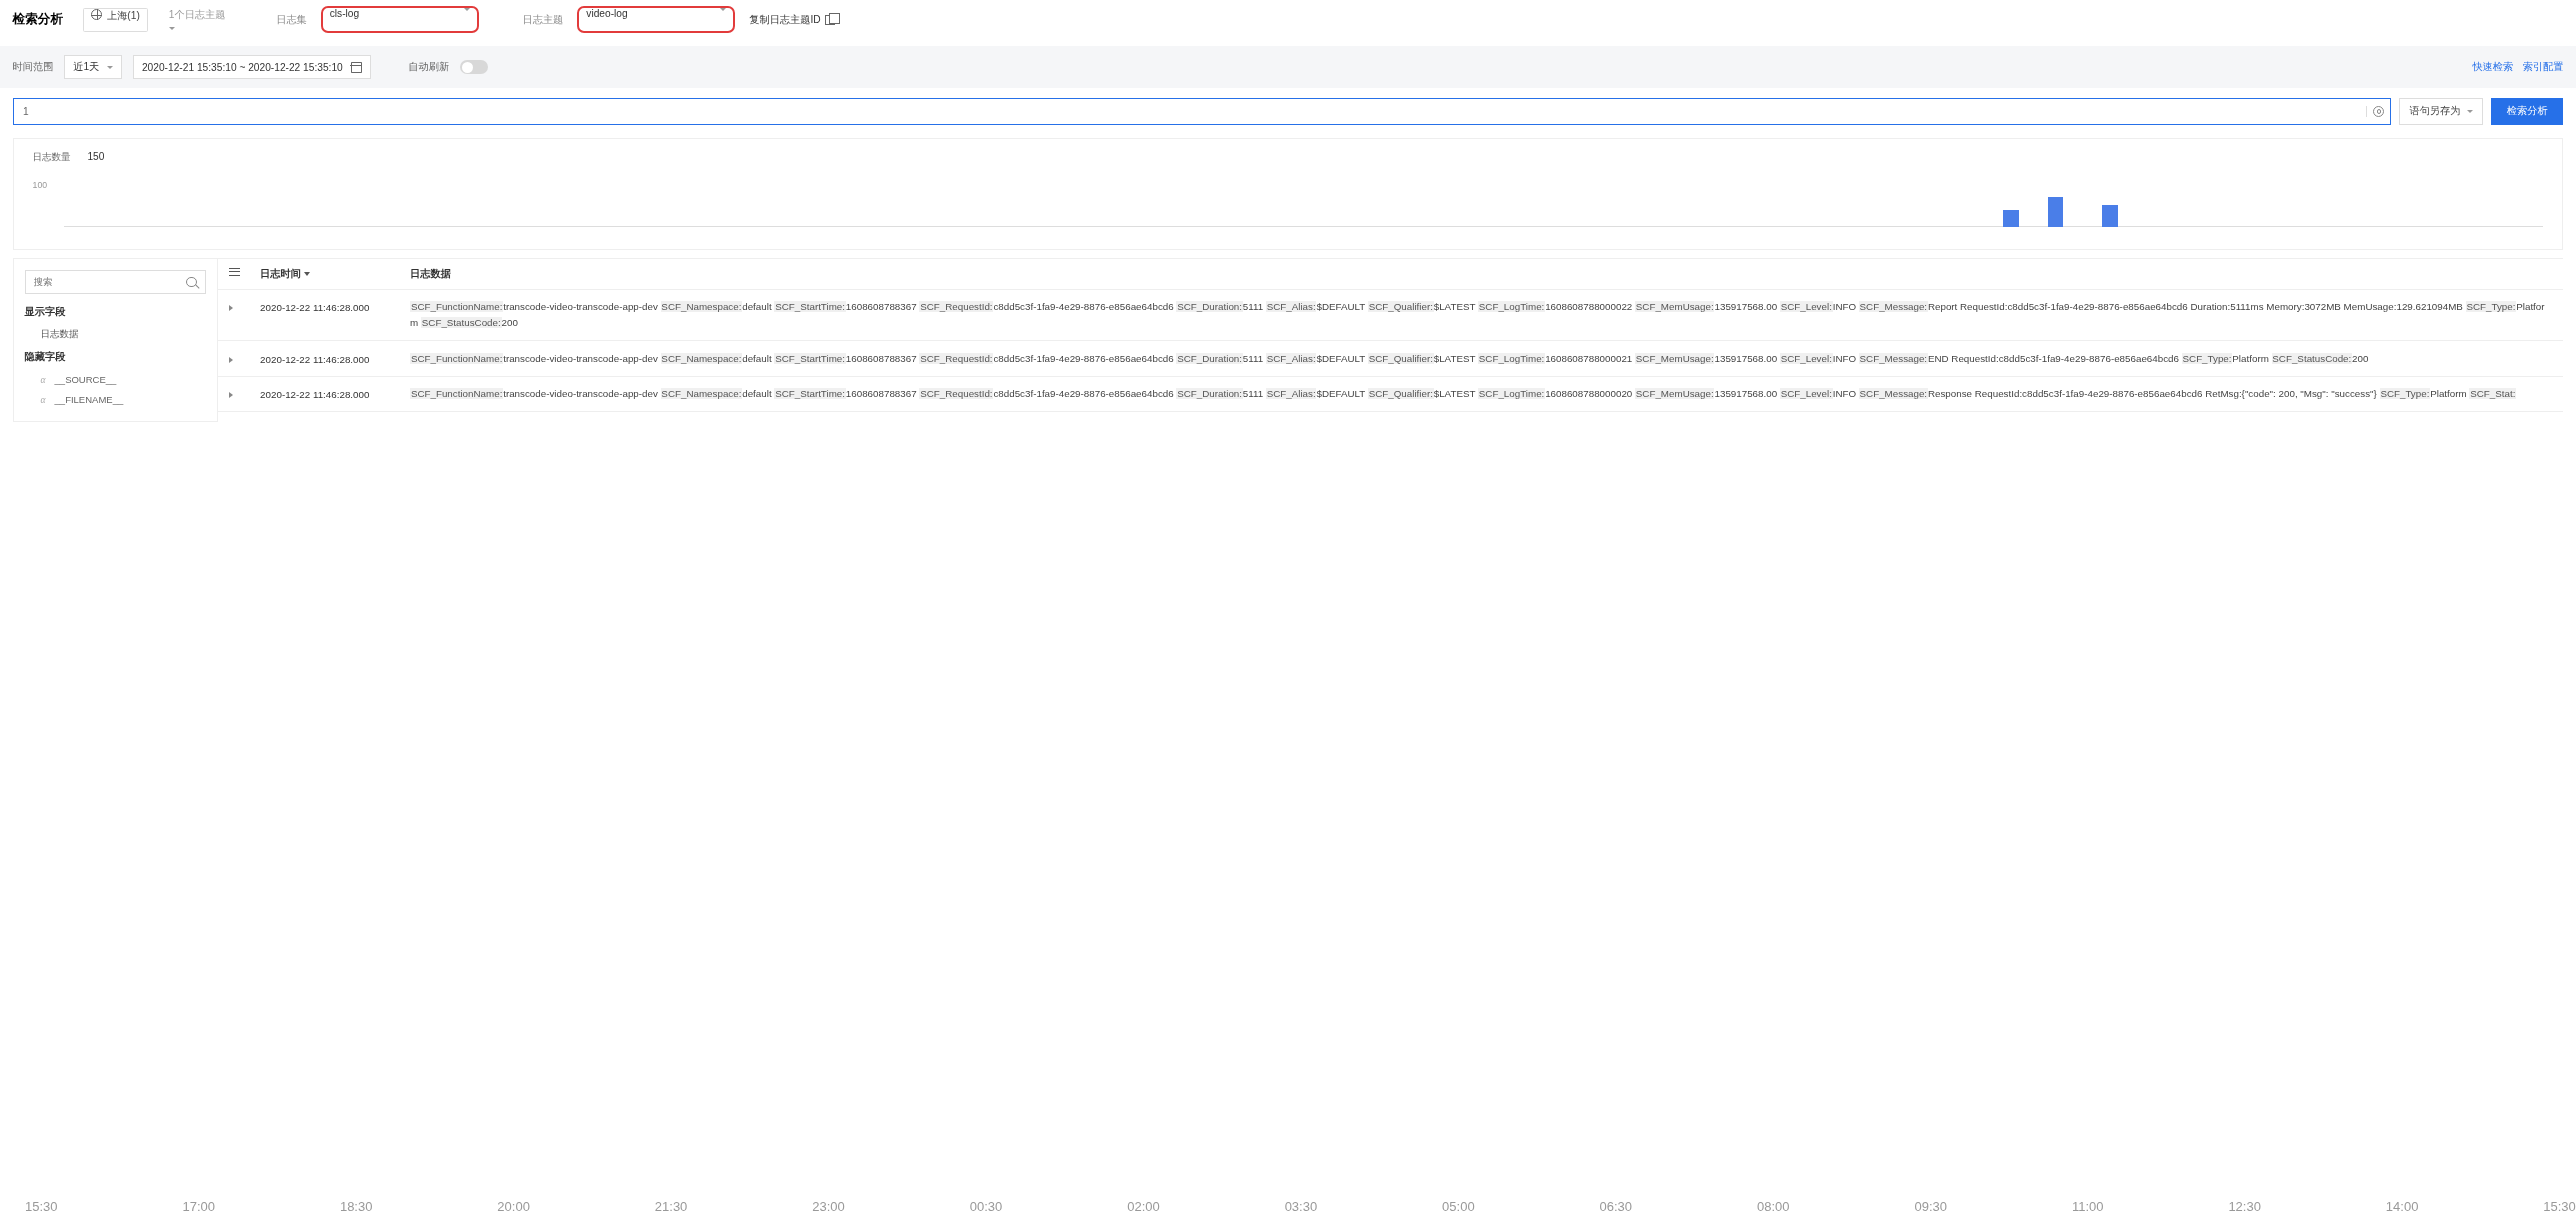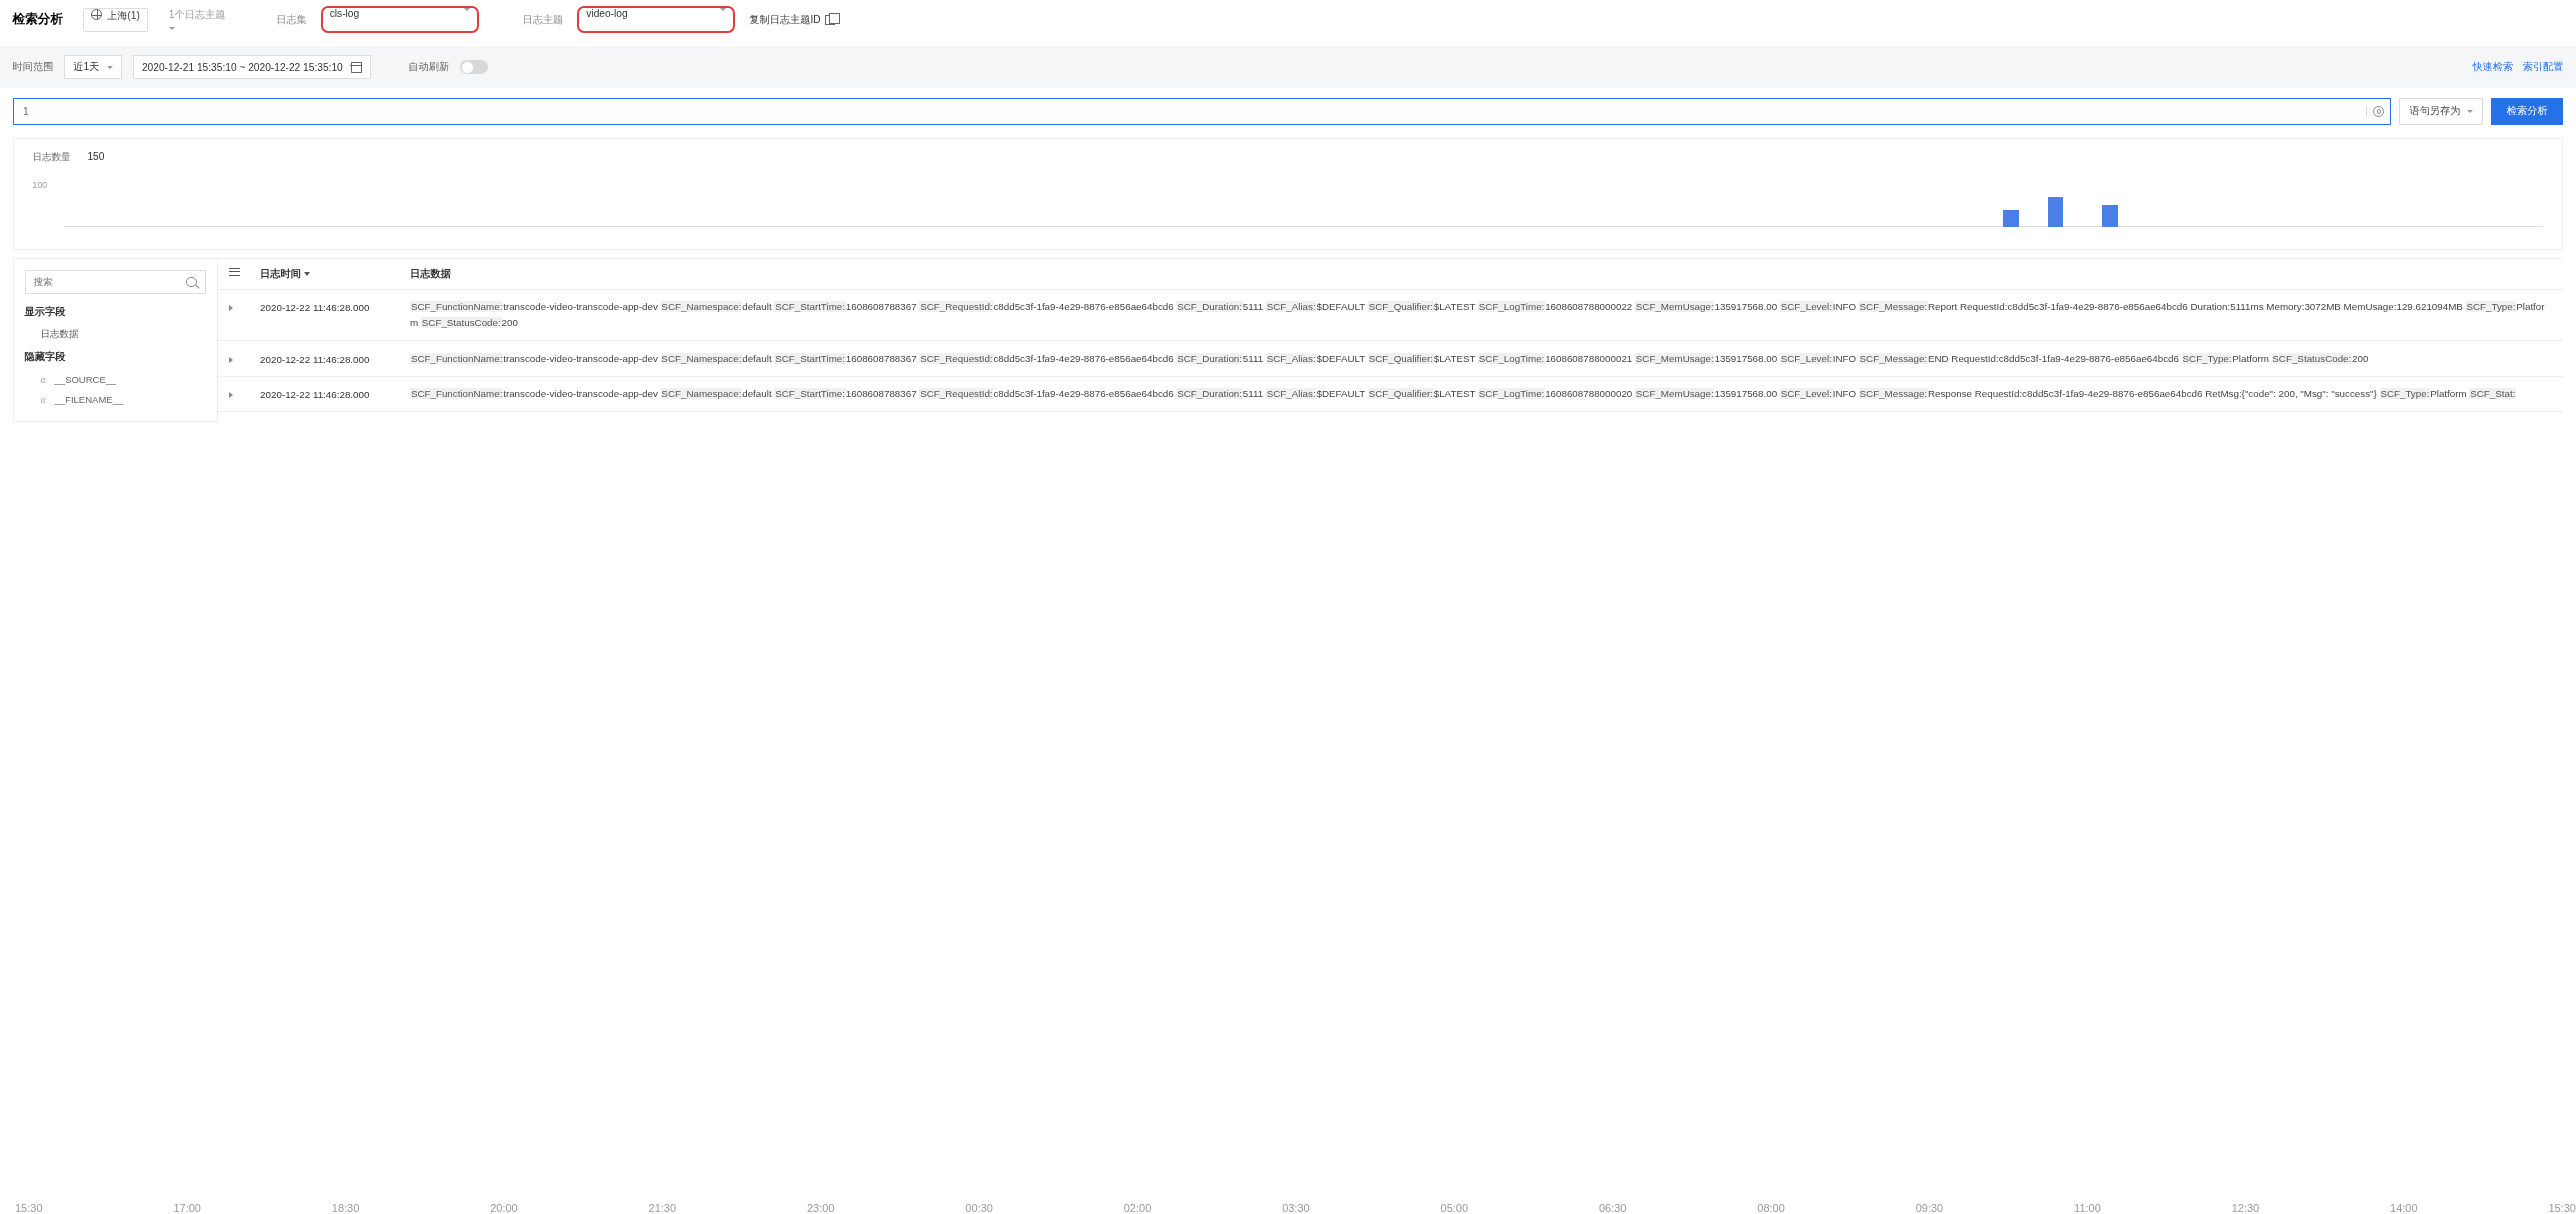--- a/index.html
+++ b/index.html
@@ -45,21 +45,21 @@
 
 
 .chartwrap{border:0.8px solid #eee;margin-top:12.6px;padding:12.6px 19px 7.9px;}
 .chartwrap .cl{color:#666;font-size:9.5px;display:inline-block;margin-right:14px;}
 .chartwrap .cv{color:#333;font-size:10.2px;}
 .plot{position:relative;height:63px;margin-top:14px;}
 .axis{position:absolute;left:31.5px;right:0;bottom:14px;top:0;}
 .ytick{position:absolute;left:-31.5px;font-size:8.7px;color:#999;transform:translateY(-50%);}    
 .baseline{position:absolute;left:0;right:0;bottom:0;border-top:0.8px solid #ddd;}
 .bar{position:absolute;bottom:0;width:15.8px;background:#4a7ee8;}
-.xticks{position:absolute;left:15px;right:0;bottom:0;display:flex;justify-content:space-between;font-size:11px;color:#999;align-items:center;}
+.xticks{position:absolute;left:25px;right:0;bottom:0;display:flex;justify-content:space-between;font-size:13px;color:#999;align-items:center;}
 
 
 .tabrow{display:flex;align-items:center;margin-top:15.8px;border-bottom:0.8px solid #e5e5e5;}
 .tab{padding:6.3px 3.2px;margin-right:23.6px;cursor:pointer;color:#666;font-size:11.8px;}
 .tab.active{color:#000;font-weight:600;border-bottom:1.6px solid #2670e8;}
 .tabrow .actions{margin-left:auto;display:flex;gap:14px;color:#555;}
 .tabrow .actions span{cursor:pointer;display:flex;align-items:center;gap:3.2px;}
 .dl-icon{width:7.9px;height:7.9px;border-bottom:1.2px solid #555;position:relative;display:inline-block;}
 .dl-icon:before{content:"";position:absolute;left:50%;top:-3.2px;height:6.3px;border-left:1.2px solid #555;}
 .dl-icon:after{content:"";position:absolute;left:0.8px;top:0.8px;width:4.7px;height:4.7px;border-right:1.2px solid #555;border-bottom:1.2px solid #555;transform:rotate(45deg);}    

